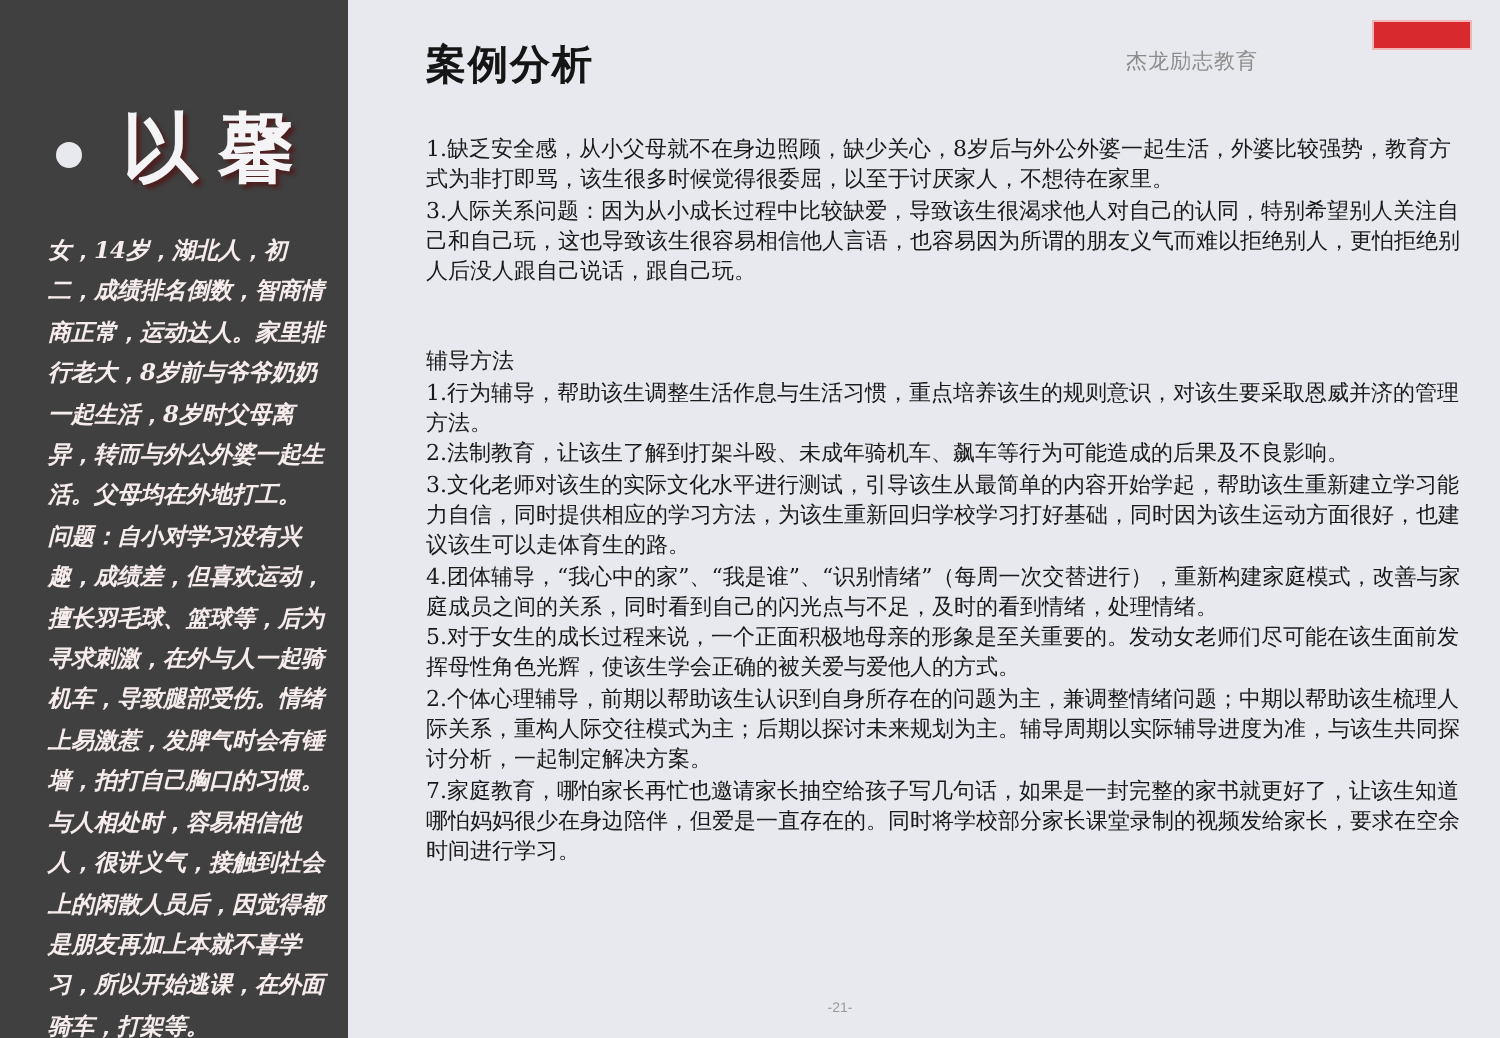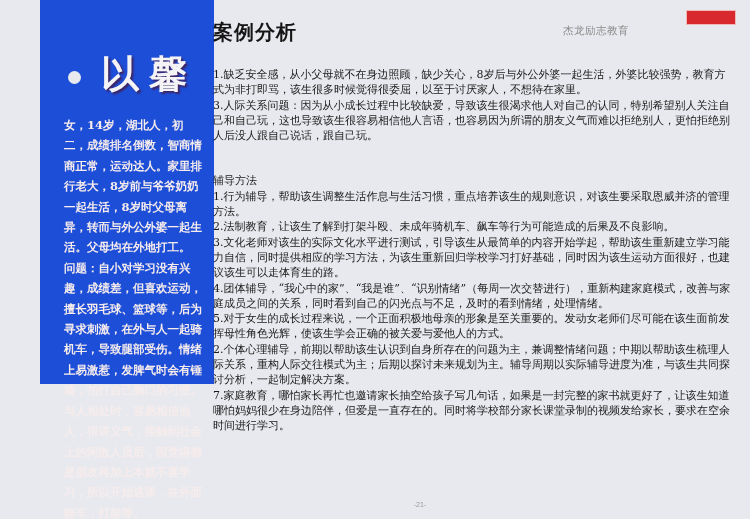--- a/index.html
+++ b/index.html
@@ -12,23 +12,22 @@
       background: #e8e9ee;
       position: relative;
       overflow: hidden;
       font-family: "DejaVu Serif", "Liberation Serif", serif;
     }
     .side-panel {
       position: absolute;
       left: 0;
       top: 0;
       width: 174px;
-      height: 384px;
-      background: #1d4ed8;
-      margin-left: 40px;
+      height: 519px;
+      background: #404040;
     }
     .name-row {
       position: absolute;
       left: 28px;
       top: 52px;
       display: flex;
       align-items: center;
     }
     .bullet-dot {
       width: 13px;
@@ -51,20 +50,21 @@
       left: 24px;
       top: 115px;
       width: 140px;
       color: #f6ecec;
       font-size: 11.5px;
       font-weight: bold;
       line-height: 20.4px;
     }
     .profile p {
       margin: 0;
+      font-style: italic;
     }
     .page-title {
       position: absolute;
       left: 213px;
       top: 19px;
       font-size: 20px;
       font-weight: bold;
       color: #151515;
       letter-spacing: 1px;
     }

